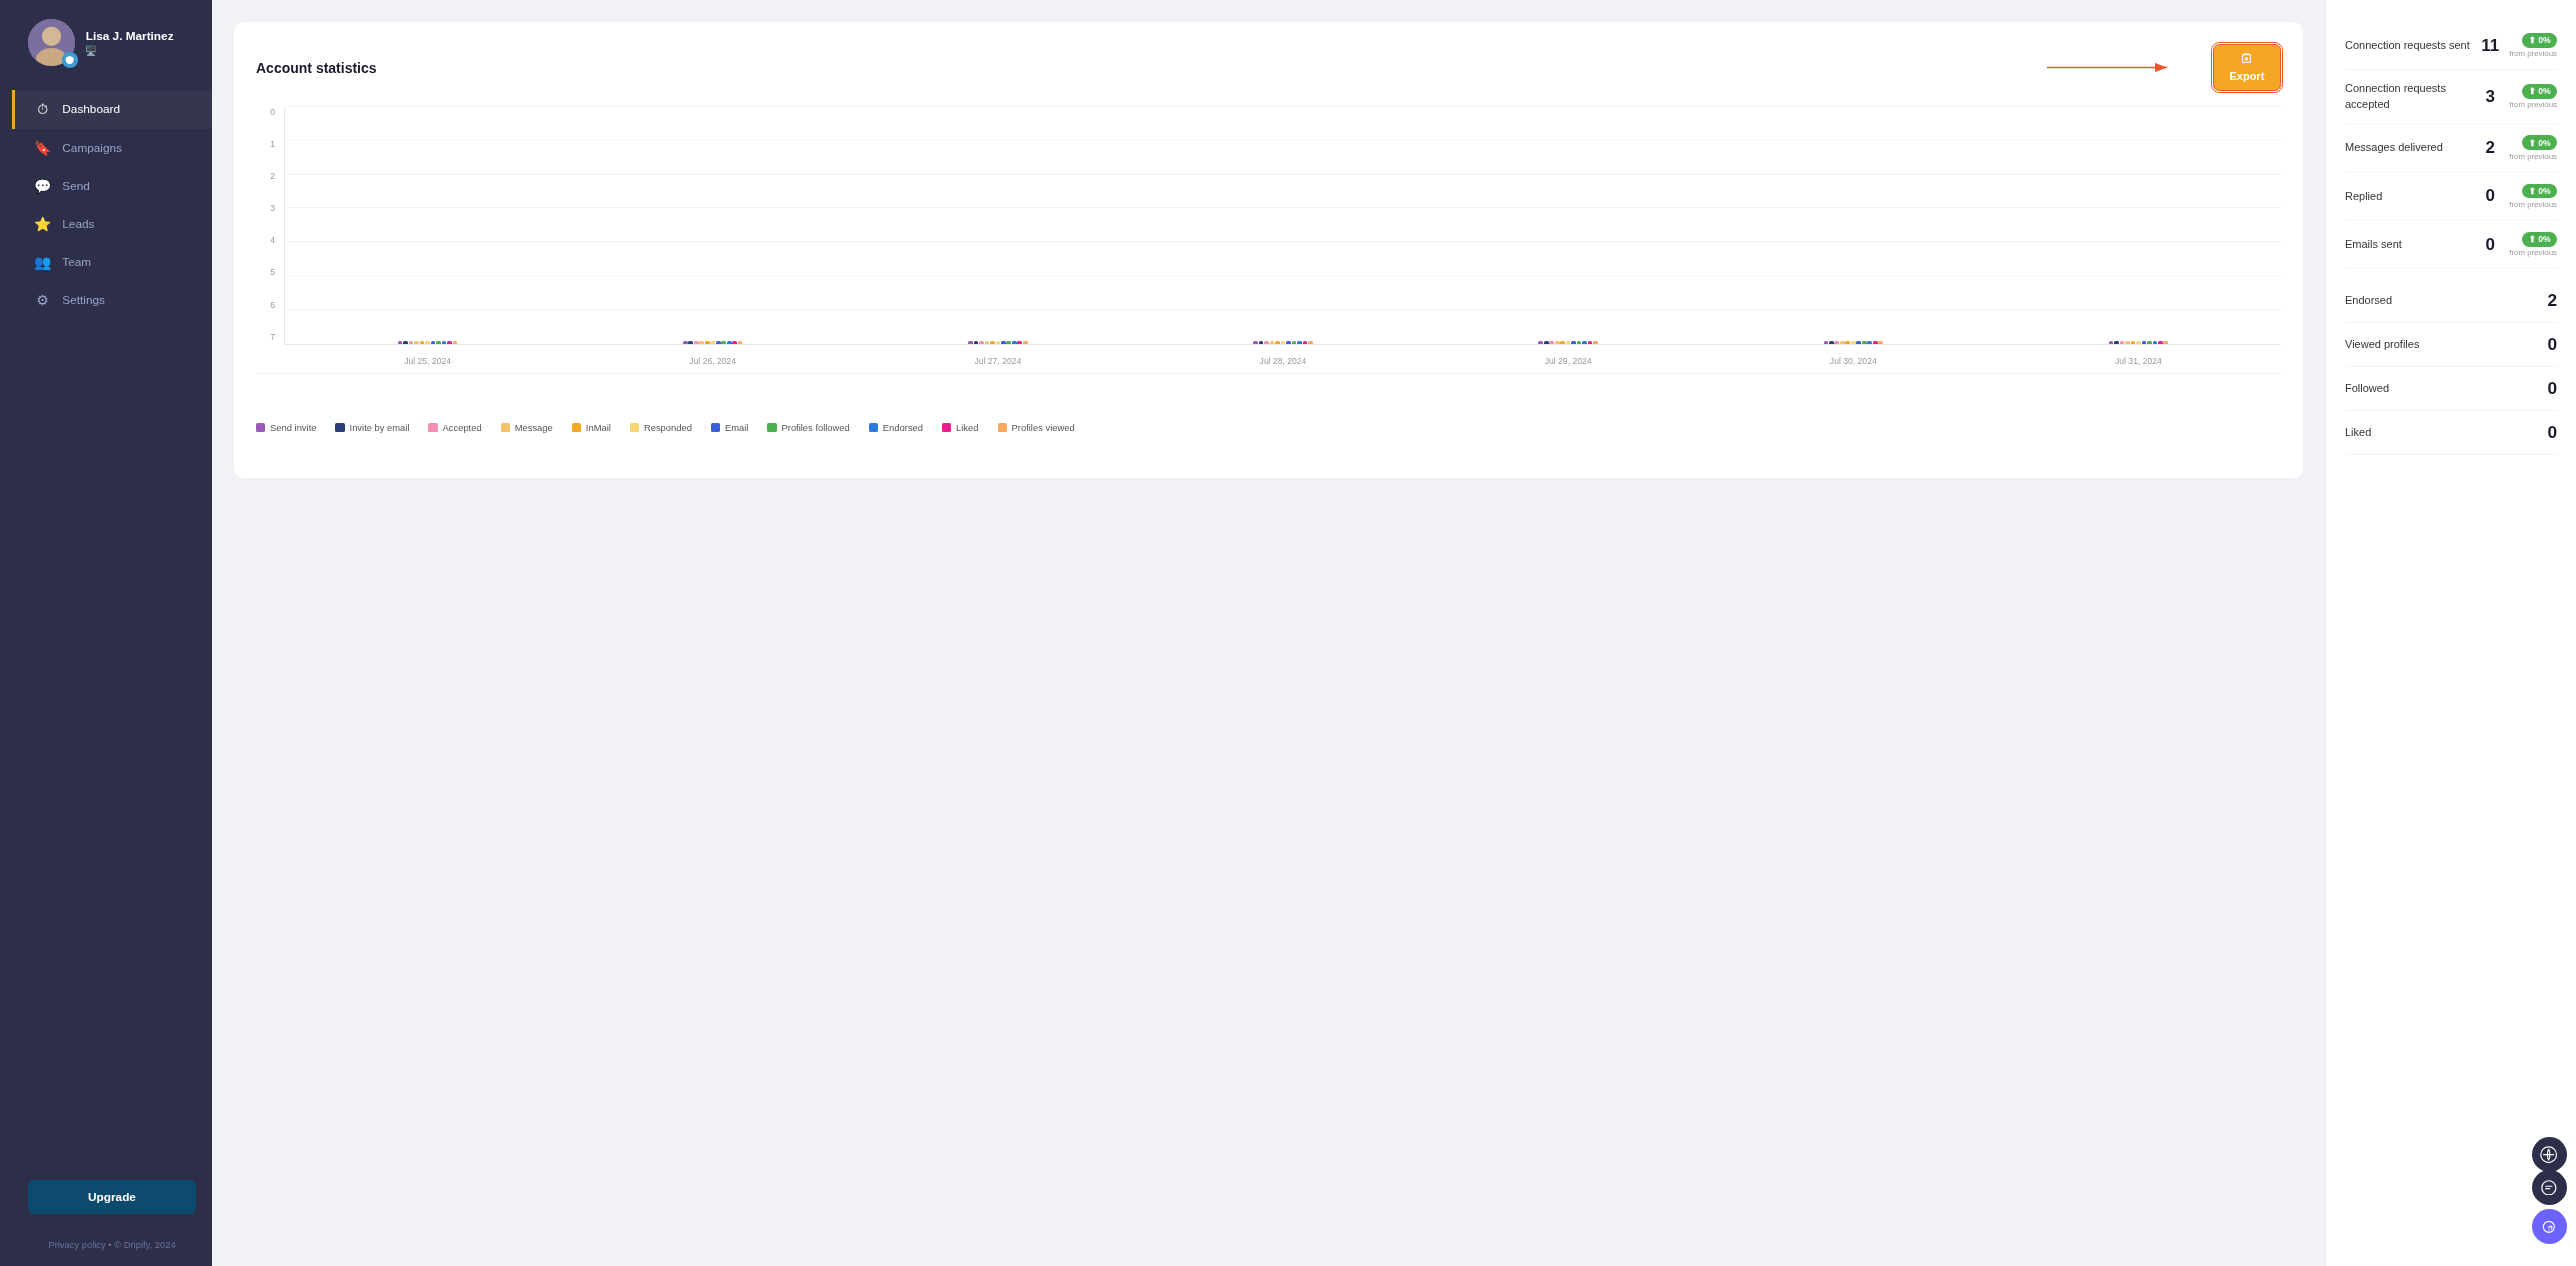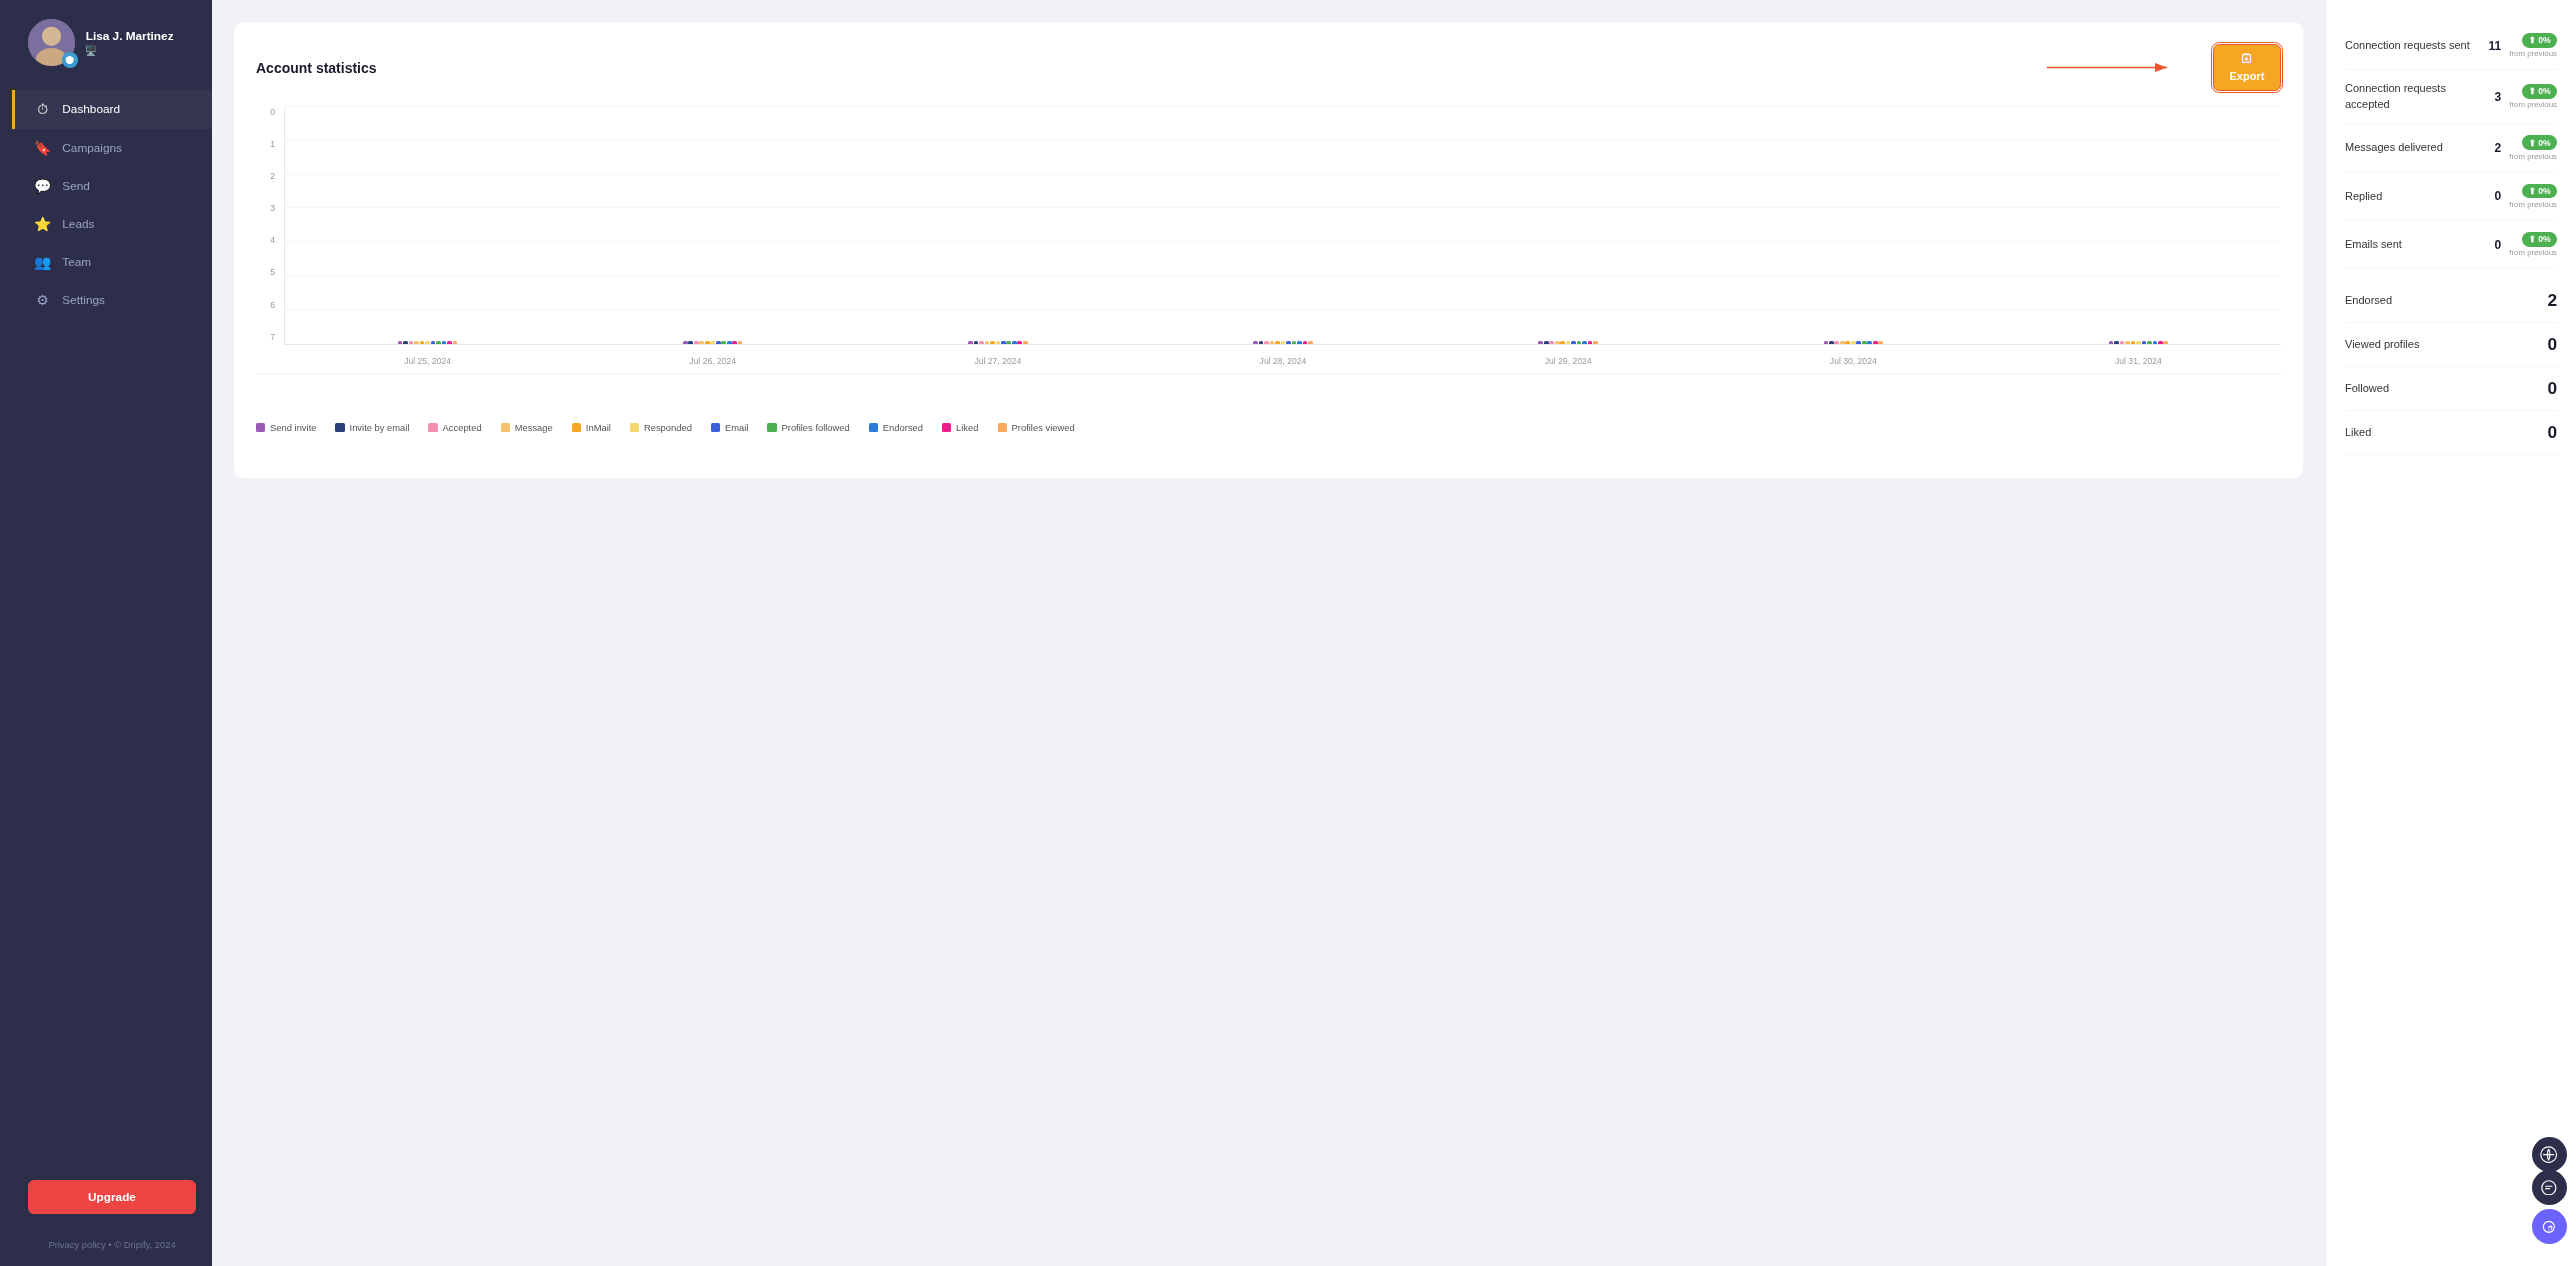--- a/index.html
+++ b/index.html
@@ -65,21 +65,21 @@
       border-left: 3.1px solid transparent;
       transition: all 0.2s;
     }
     .nav-item.active { color: #fff; border-left-color: #f5a623; background: rgba(255,255,255,0.04); }
     .nav-icon { font-size: 14px; width: 17.3px; text-align: center; }
     .sidebar-upgrade {
       margin: 12.6px 15.7px 15.7px 15.7px;
     }
     .upgrade-btn {
       width: 100%;
-      background: #ef4444;
+      background: #0c4a6e;
       color: #fff;
       border: none;
       border-radius: 6.3px;
       padding: 10.2px;
       font-size: 11.8px;
       font-weight: 600;
       cursor: pointer;
     }
     .sidebar-footer {
       padding: 9.4px 15.7px 15.7px;
@@ -244,21 +244,21 @@
     }
     .stat-row {
       display: flex;
       align-items: center;
       justify-content: space-between;
       padding: 11px 0;
       border-bottom: 0.8px solid #f5f5f5;
     }
     .stat-label { font-size: 11px; color: #333; font-weight: 500; max-width: 126px; line-height: 1.4; }
     .stat-right { display: flex; align-items: center; gap: 7.9px; }
-    .stat-value { font-size: 12px; font-weight: 700; color: #1a1a2e; min-width: 22px; text-align: right; }
+    .stat-value { font-size: 17px; font-weight: 700; color: #1a1a2e; min-width: 22px; text-align: center; }
     .stat-badge {
       background: #4caf50;
       color: #fff;
       border-radius: 9.4px;
       padding: 2.4px 6.3px;
       font-size: 8.6px;
       font-weight: 600;
       display: flex;
       align-items: center;
       gap: 2.4px;

